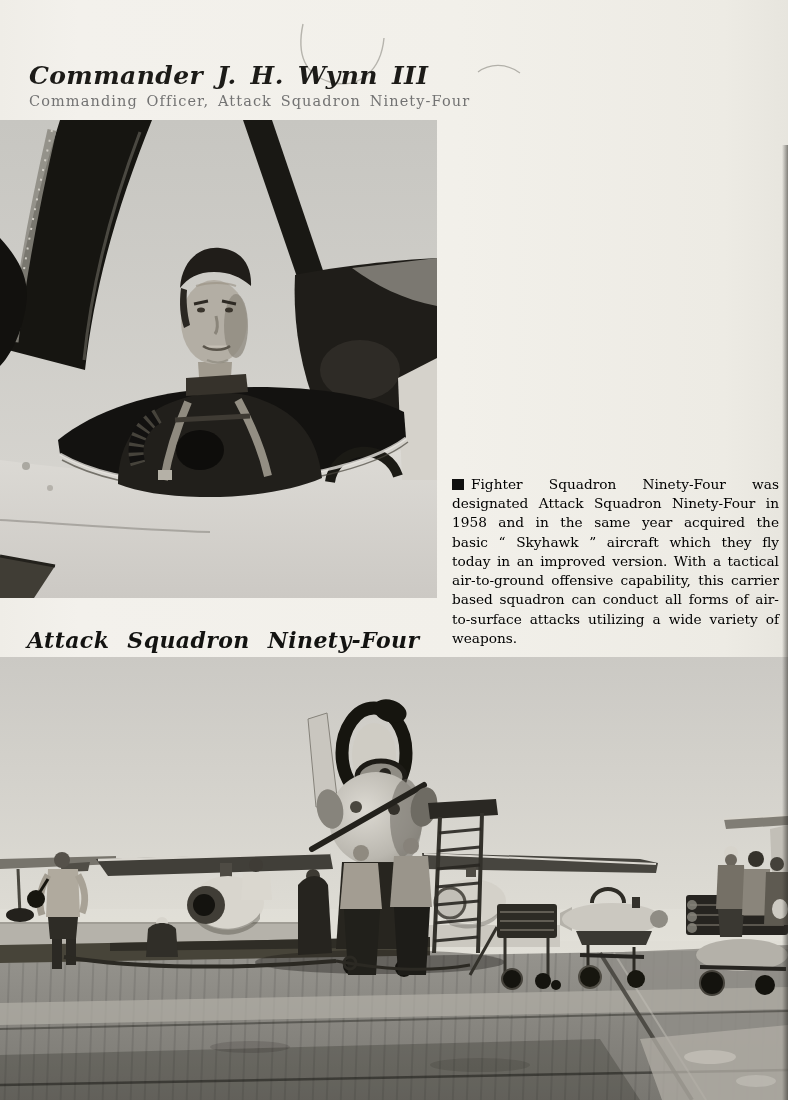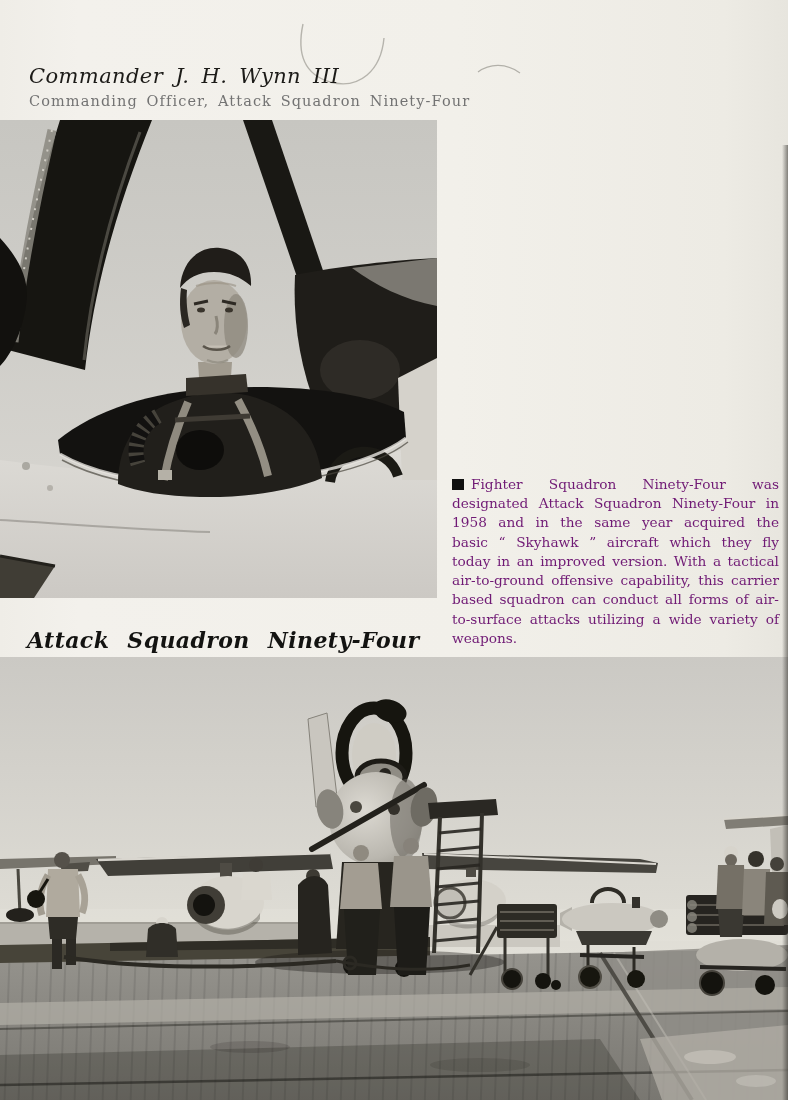--- a/index.html
+++ b/index.html
@@ -3,35 +3,35 @@
 <meta charset="utf-8">
 <style>
   html,body{margin:0;padding:0;}
   body{
     width:788px;height:1100px;position:relative;overflow:hidden;
     background:linear-gradient(90deg,#efede7 0%,#f3f1ec 10%,#f2f0ea 58%,#edebe4 92%,#e7e5de 100%);
     font-family:"DejaVu Serif","Liberation Serif",serif;
   }
   .header{position:absolute;left:29px;top:64px;}
   .cmdr-name{
-    font-style:italic;font-weight:400;font-size:21px;line-height:24px;
+    font-style:italic;font-weight:700;font-size:25px;line-height:24px;
     letter-spacing:.4px;word-spacing:5px;color:#1c1b18;white-space:nowrap;
   }
   .cmdr-role{
     font-size:14.5px;line-height:18px;margin-top:4px;
     letter-spacing:1.1px;word-spacing:3px;color:#737373;white-space:nowrap;
   }
   .photo{position:absolute;display:block;margin:0;padding:0;}
   .photo svg{display:block;}
   .photo1{left:0;top:120px;width:437px;height:478px;}
   .photo2{left:0;top:657px;width:788px;height:443px;}
   .article{
     position:absolute;left:452px;top:461px;width:327px;
     font-size:13.7px;line-height:19.3px;text-align:justify;
-    color:#701a75;word-spacing:1.5px;
+    color:#000000;word-spacing:1.5px;
   }
   .bullet-square{
     display:inline-block;width:12px;height:11px;background:#101010;
     margin-right:7px;vertical-align:-1px;
   }
   .section-title{
     position:absolute;left:27px;top:605px;
     font-style:italic;font-weight:700;font-size:22px;line-height:40px;
     letter-spacing:.4px;word-spacing:10px;color:#131311;white-space:nowrap;
   }

